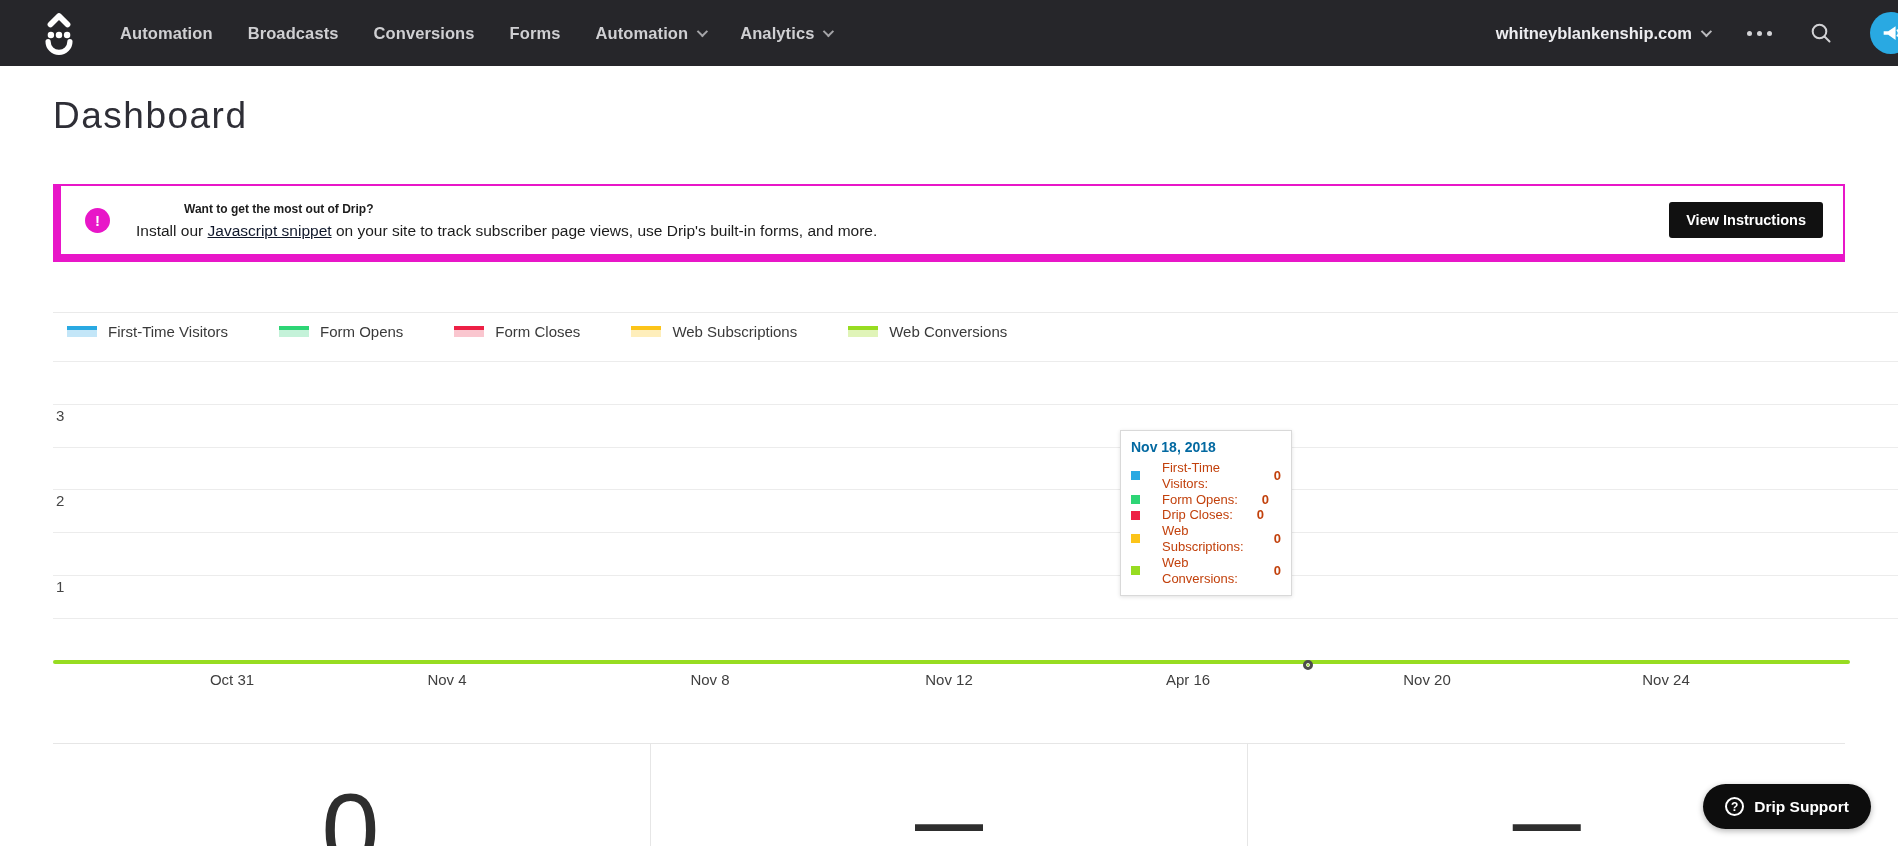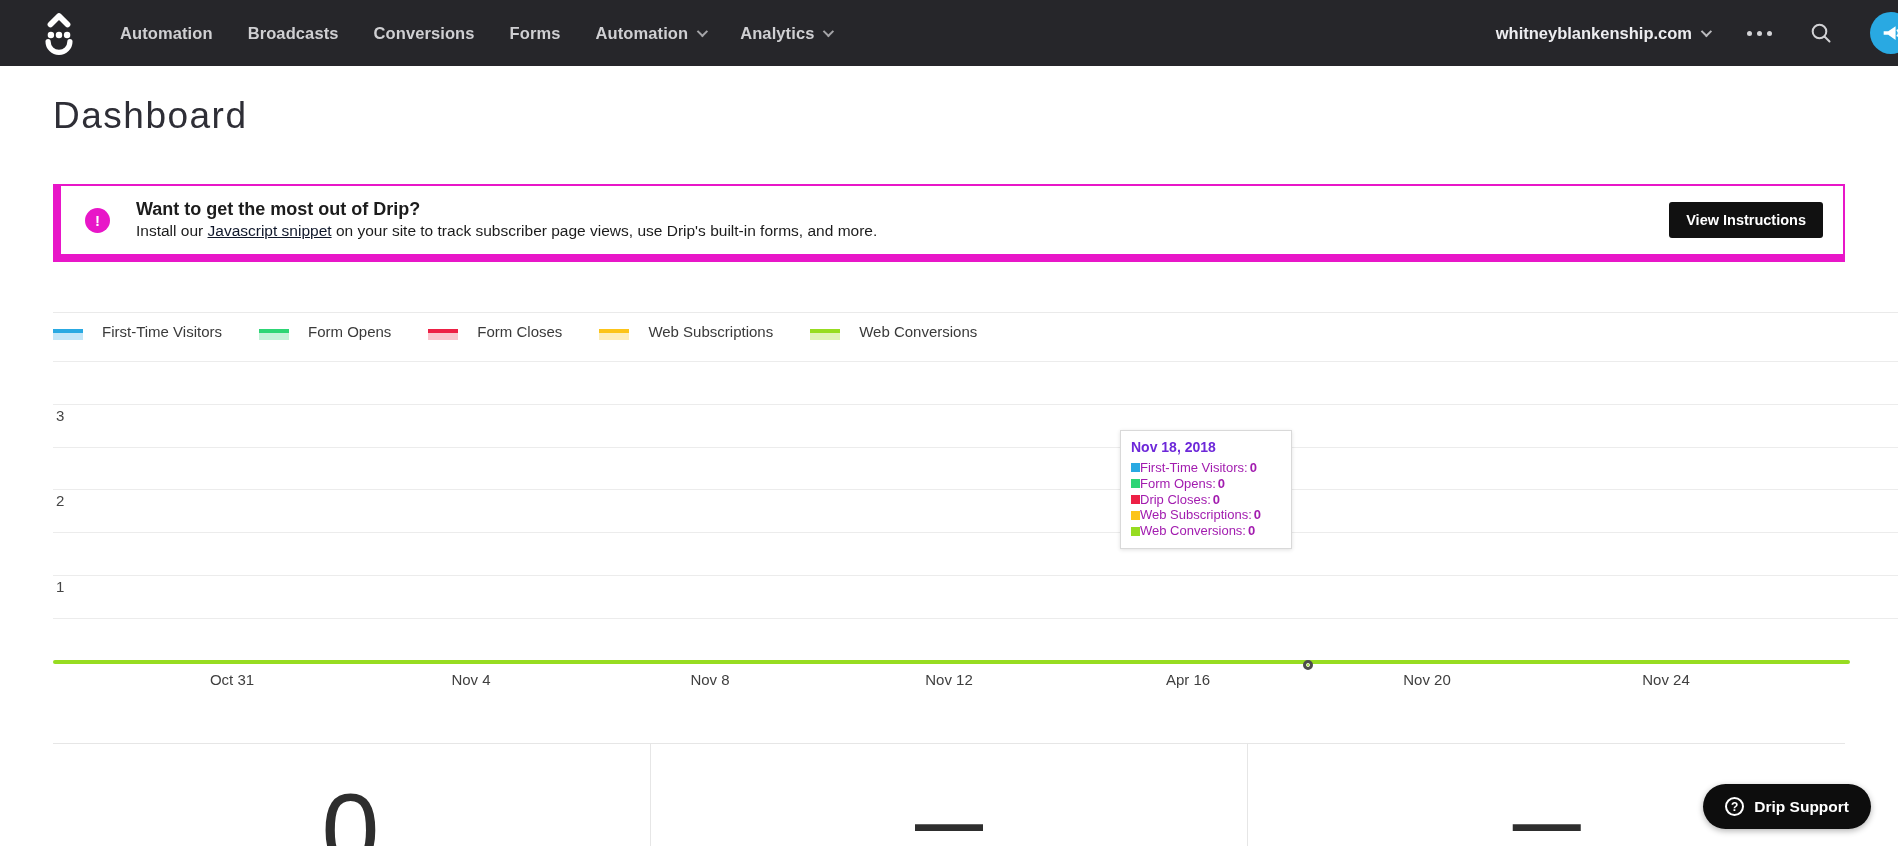--- a/index.html
+++ b/index.html
@@ -33,43 +33,43 @@
   .tri-down { width:0; height:0; border-left:6px solid transparent; border-right:6px solid transparent;
     border-top:7px solid #6b6b6b; }
 
   
   .banner { margin-top:46px; border:2px solid #e816c8; border-left-width:8px; border-bottom-width:8px;
     background:#fff; display:flex; align-items:center; padding:12px 20px 12px 24px; }
   .banner-icon { width:25px; height:25px; border-radius:50%; background:#e816c8; color:#fff;
     font-weight:700; font-size:15px; display:flex; align-items:center; justify-content:center;
     flex:none; margin-right:26px; }
   .banner-text { font-size:15.5px; line-height:22px; color:#1c1c1c; }
-  .banner-title { font-weight:700; font-size:18px; }
+  .banner-title { font-weight:700; font-size:12px;margin-left:48px; }
   .banner-link { color:#0f172a; text-decoration:underline; cursor:pointer; }
   .banner-btn { margin-left:auto; background:#111; color:#fff; font-weight:700; font-size:14.5px;
     border:none; border-radius:3px; padding:10px 17px; cursor:pointer; flex:none; }
 
   
   .chart-section { margin:50px 0 0 53px; width:1845px; }
   .legend-row { border-top:1px solid #eaeaea; padding:10px 0 7px; display:flex; gap:37px; align-items:center; }
-  .legend-item { display:flex; align-items:flex-end; gap:19px; cursor:pointer; }
+  .legend-item { display:flex; align-items:center; gap:11px; cursor:pointer;margin-left:14px; }
   .legend-swatch { width:30px; height:11px; border-top:4px solid #999; }
   .legend-label { font-size:15px; color:#3a3a3a; }
 
   .plot { position:relative; height:315px; }
   .gridline { position:absolute; left:0; right:0; height:1px; background:#ececec; }
   .ylab { position:absolute; left:3px; font-size:15px; color:#454545; }
   .baseline { position:absolute; left:0; width:1797px; bottom:-2px; height:4px; background:#97dc21; border-radius:2px; }
   .hover-point { position:absolute; left:1255px; bottom:-8px; width:10px; height:10px; border-radius:50%;
     background:#97dc21; border:3px solid #4d4d4d; transform:translateX(-50%); box-shadow:0 0 0 1px #fff inset; }
 
   .tooltip { position:absolute; left:1067px; top:83px; width:172px; background:#fff;
     border:1px solid #d9d9d9; box-shadow:0 1px 4px rgba(0,0,0,.12); padding:8px 10px 9px; z-index:5; }
-  .tt-title { font-weight:700; font-size:14px; color:#6d28d9; margin-bottom:5px; }
-  .tt-row { display:flex; align-items:center; gap:0; font-size:13px; color:#a21caf; line-height:15.8px; }
+  .tt-title { font-weight:700; font-size:14px; color:#0369a1; margin-bottom:5px; }
+  .tt-row { display:flex; align-items:center; gap:22px; font-size:13px; color:#c2410c; line-height:15.8px; }
   .tt-sq { width:9px; height:9px; flex:none; }
   .tt-val { font-weight:700; margin-left:2px; }
 
   .x-axis { position:relative; height:36px; }
   .xlab { position:absolute; top:9px; transform:translateX(-50%); font-size:15px; color:#3f3f3f; white-space:nowrap; }
 
   
   .stats { margin:45px 0 0 53px; width:1792px; border-top:1px solid #e6e6e6; display:flex; height:103px; }
   .stat-cell { flex:1; display:flex; justify-content:center; }
   .stat-cell + .stat-cell { border-left:1px solid #e6e6e6; }
@@ -228,21 +228,21 @@
         <div class="tt-row">
           <i class="tt-sq" style="background-color: rgb(151, 220, 33);"></i>
           <span>Web Conversions:</span>
           <b class="tt-val">0</b>
         </div>
       </div>
     </div>
 
     <div class="x-axis">
       <span class="xlab" style="left:179px">Oct 31</span>
-      <span class="xlab" style="left:418px">Nov 4</span>
+      <span class="xlab" style="left:394px">Nov 4</span>
       <span class="xlab" style="left:657px">Nov 8</span>
       <span class="xlab" style="left:896px">Nov 12</span>
       <span class="xlab" style="left:1135px">Apr 16</span>
       <span class="xlab" style="left:1374px">Nov 20</span>
       <span class="xlab" style="left:1613px">Nov 24</span>
     </div>
   </section>
 
   <section class="stats" style="margin-left:0;">
     <div class="stat-cell">

